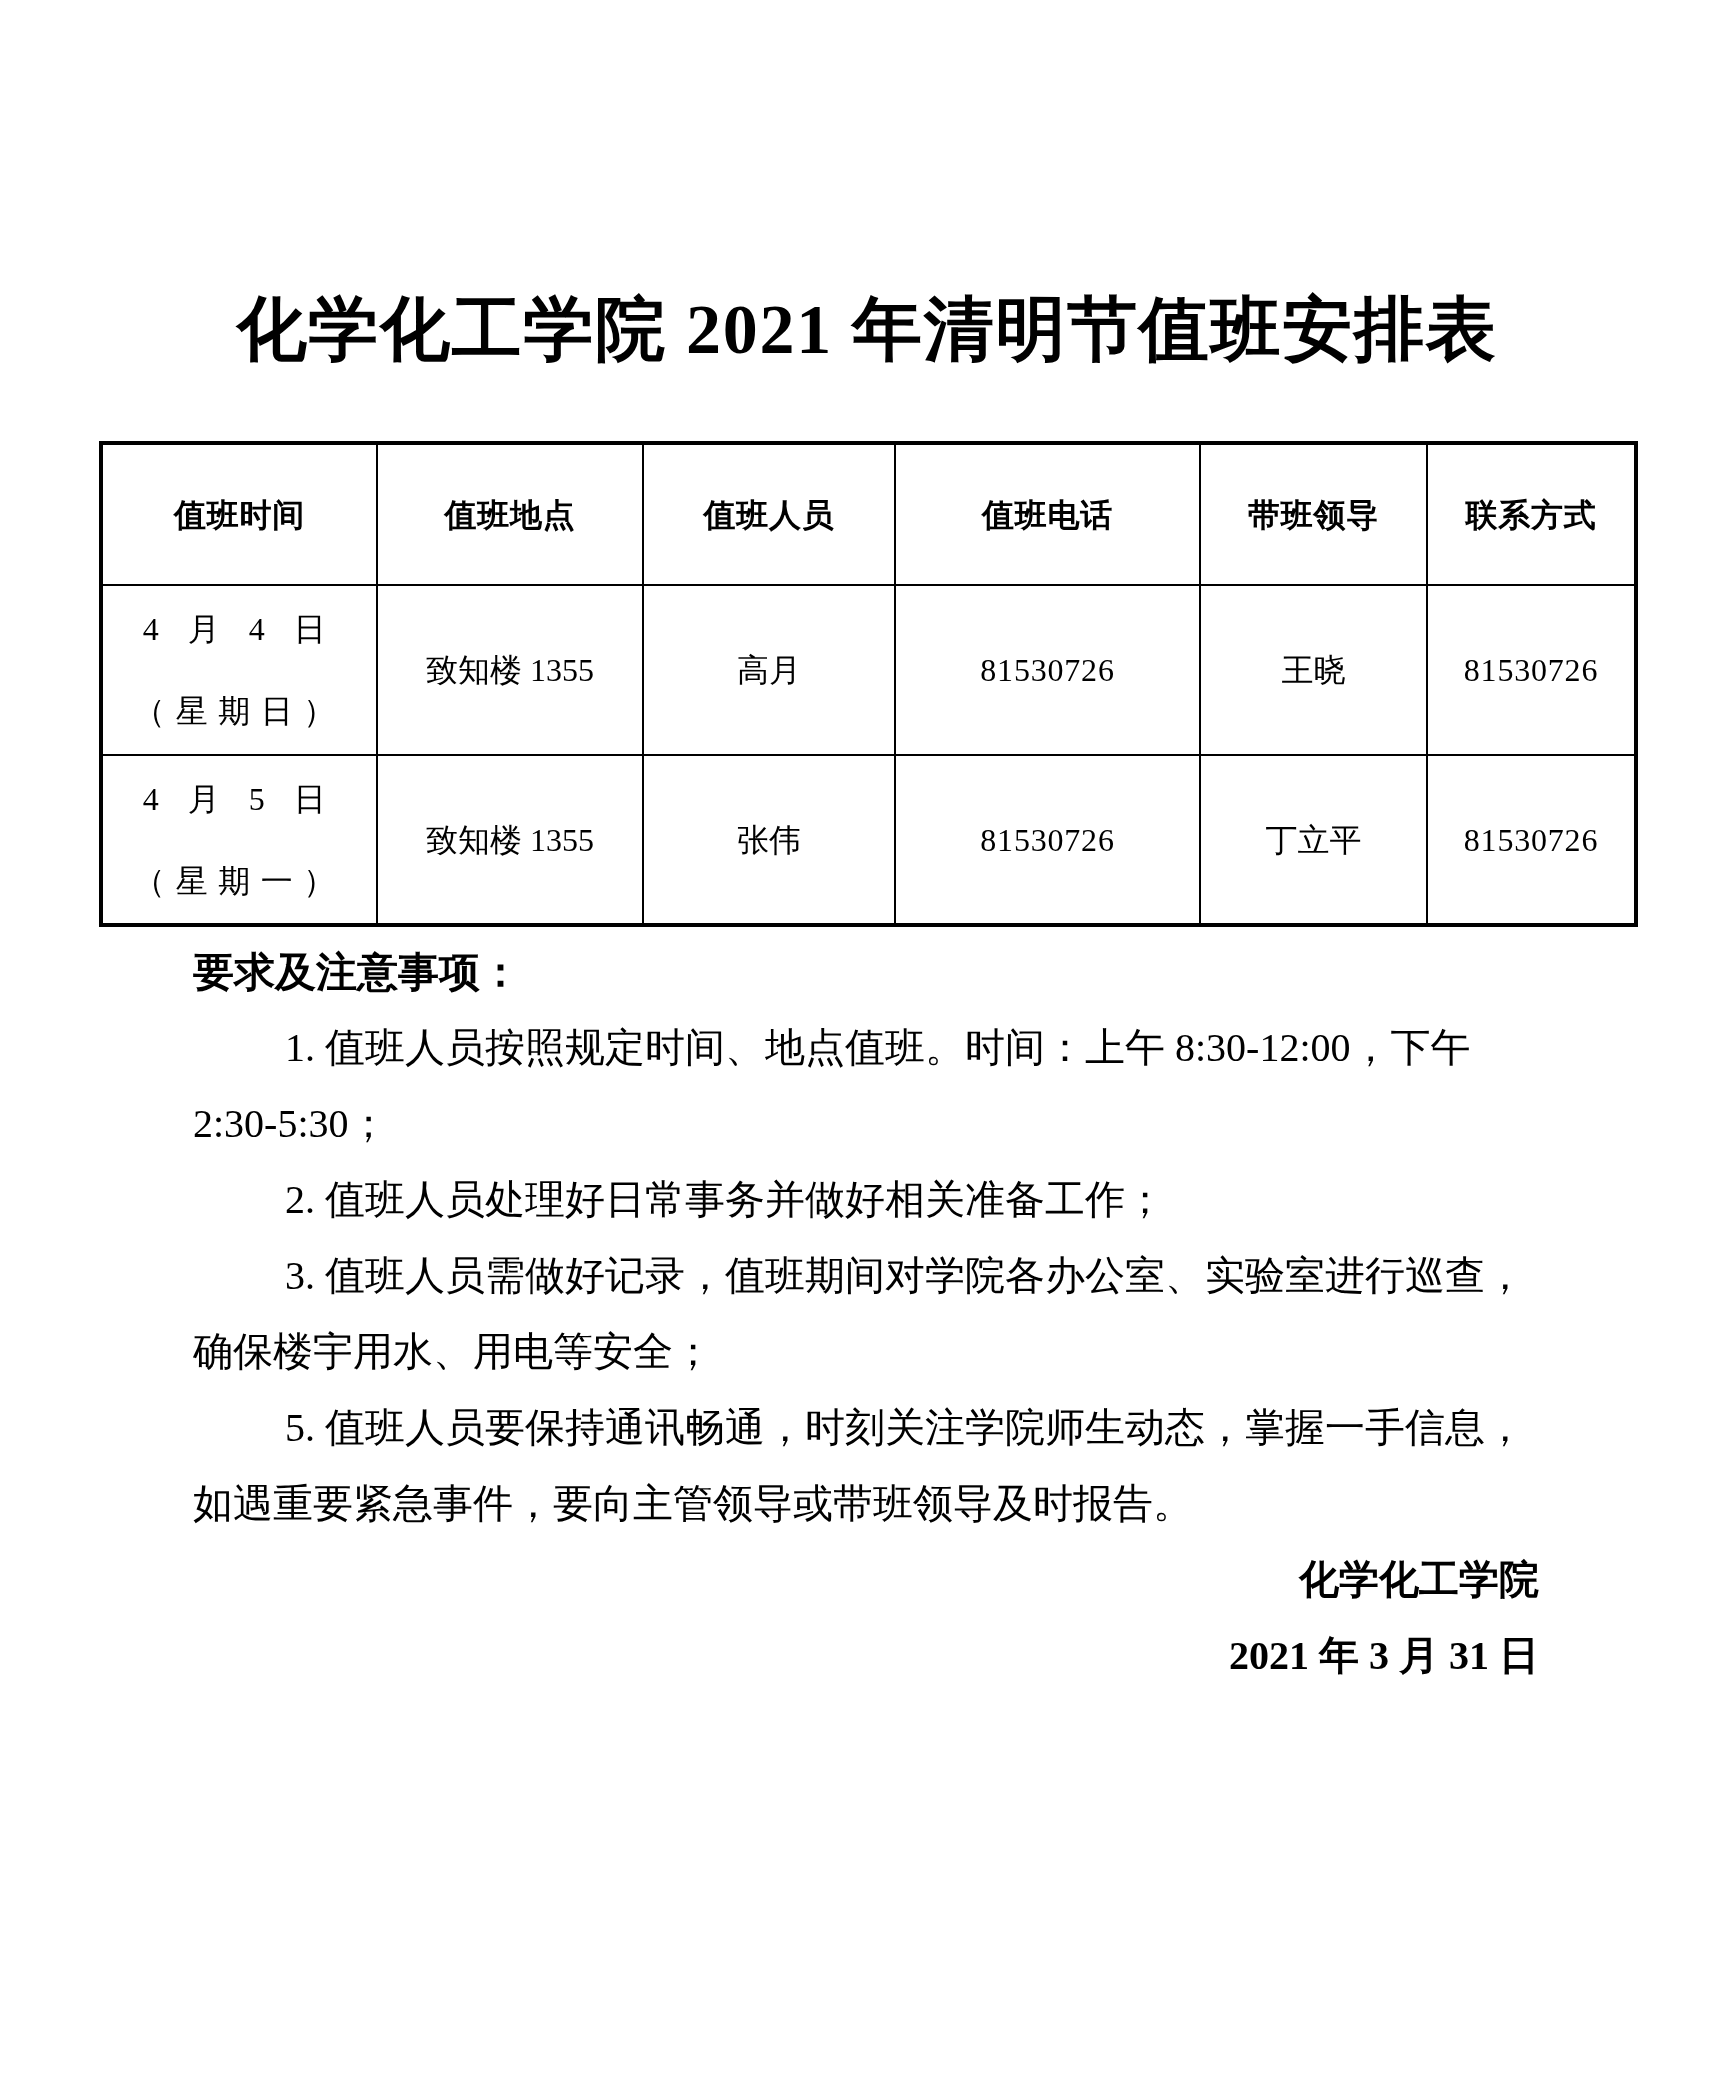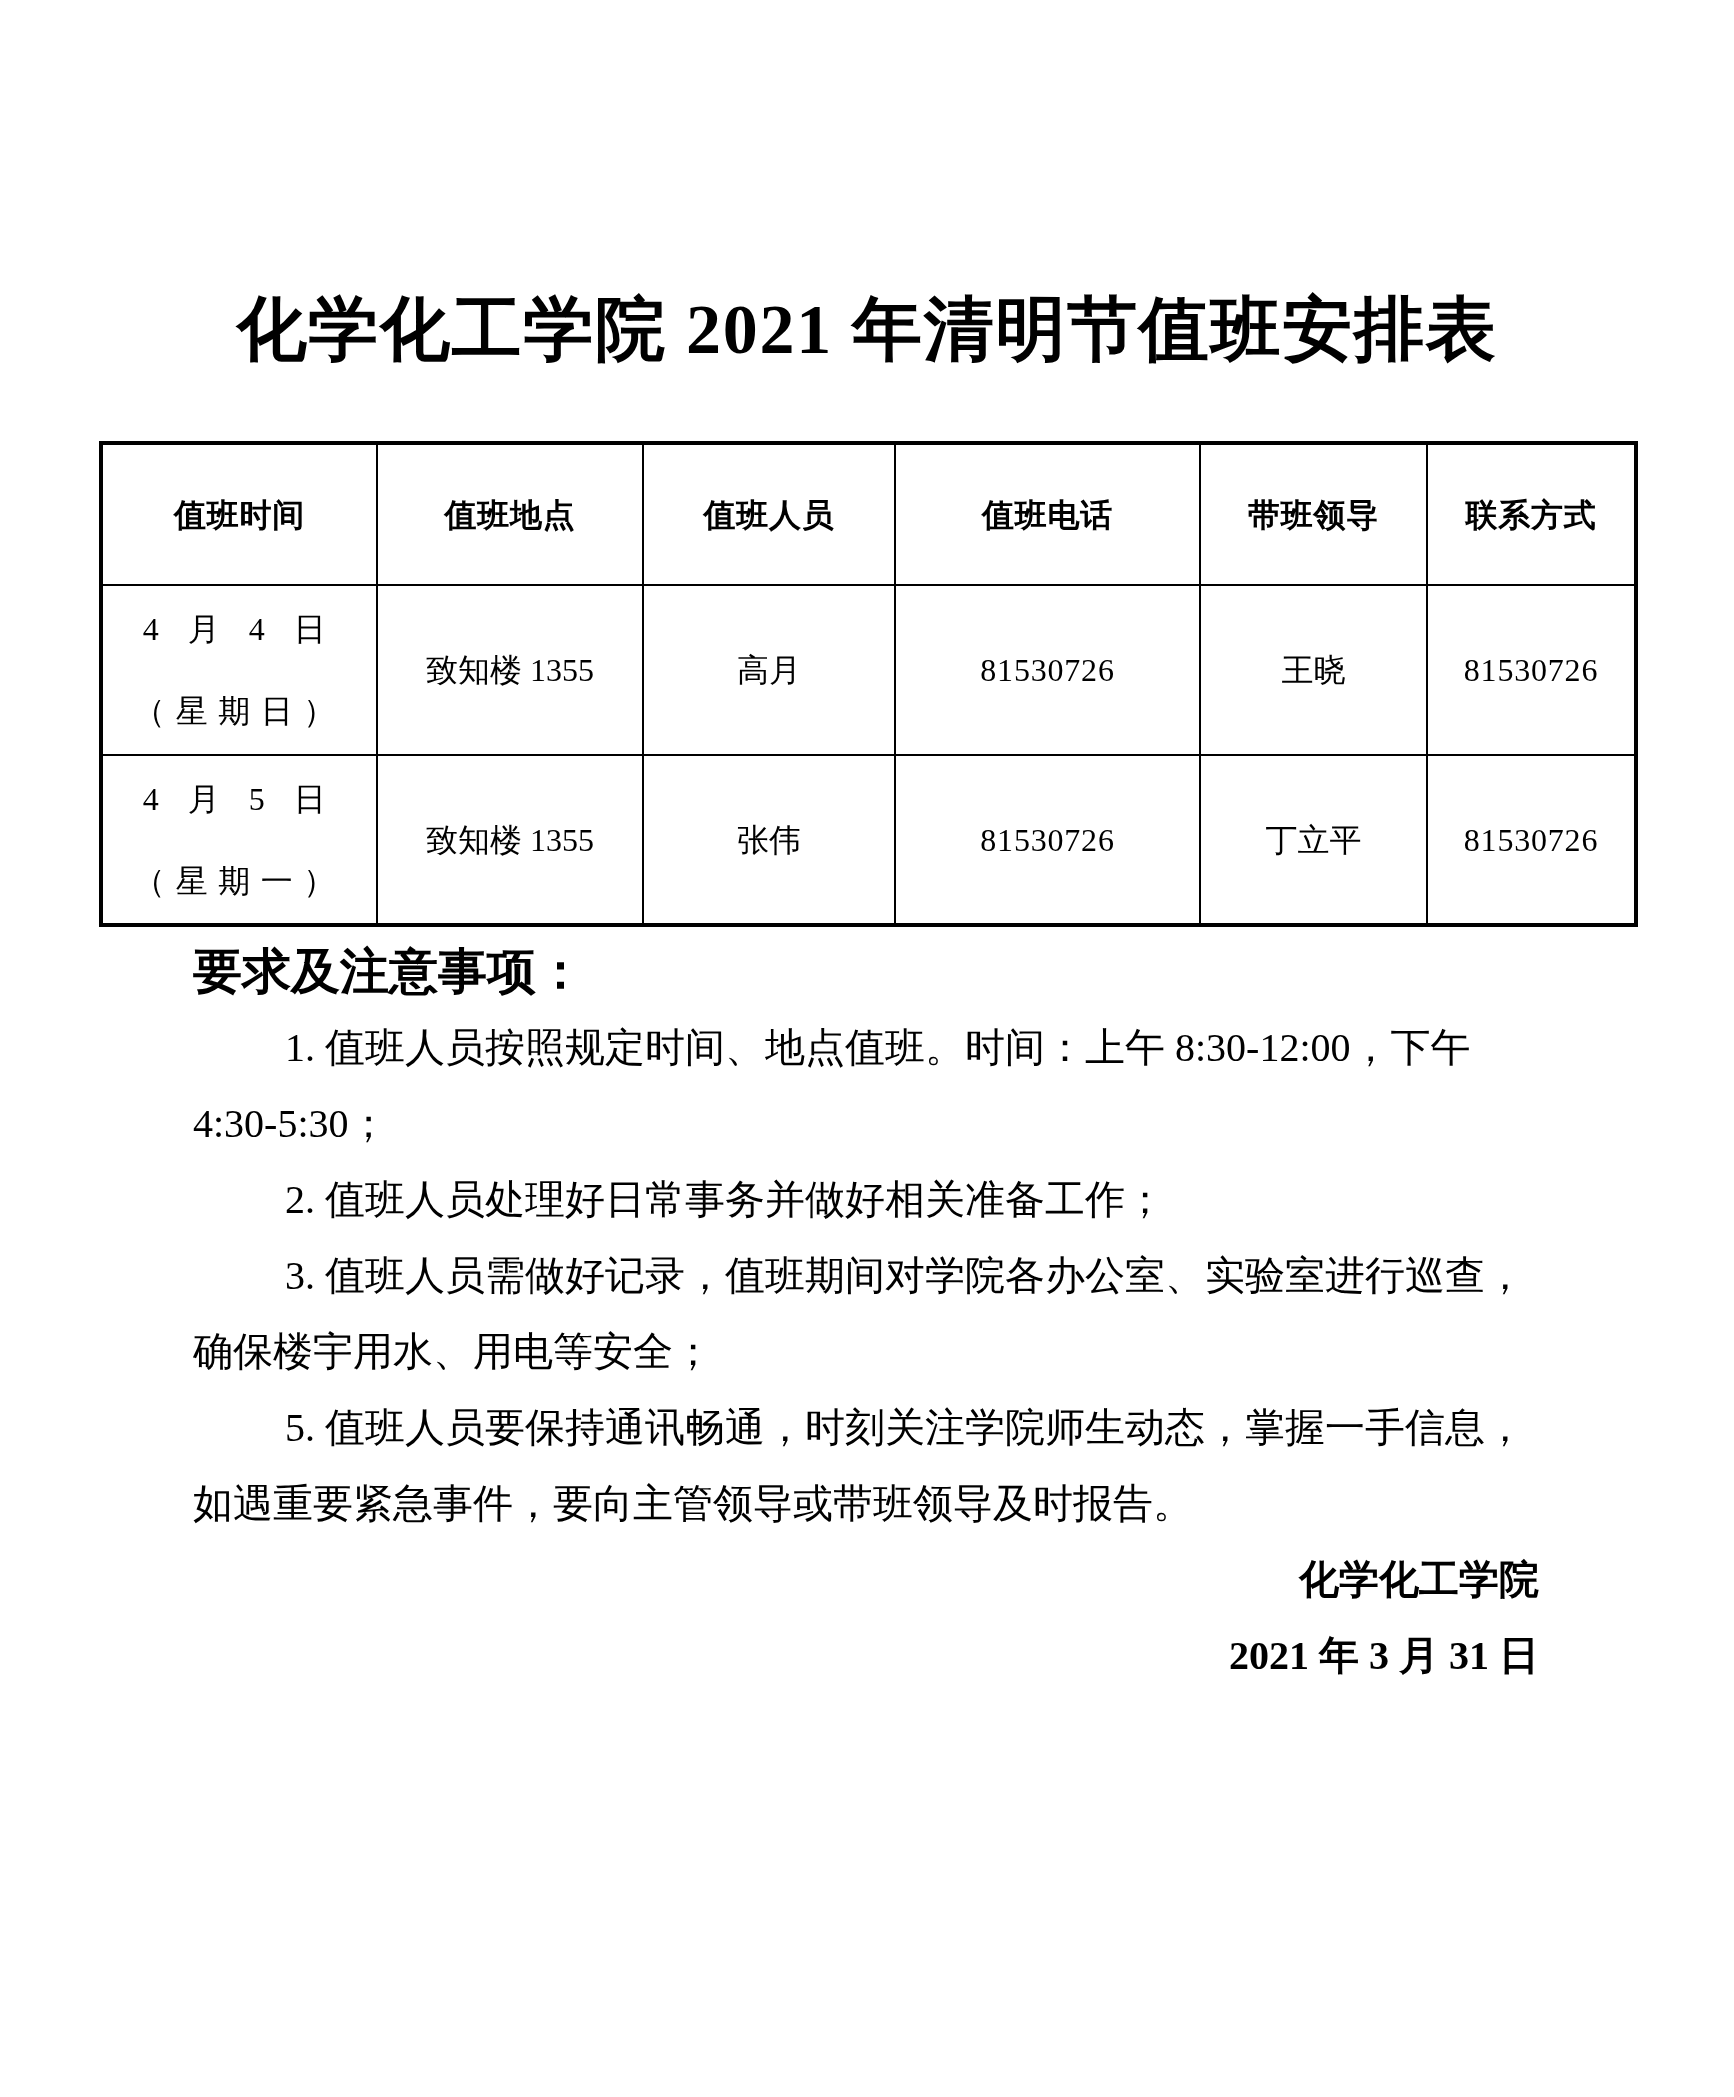--- a/index.html
+++ b/index.html
@@ -30,21 +30,21 @@
   .duty-table thead tr{height:142px;}
   .duty-table tbody tr{height:170px;}
   .duty-table th{font-weight:700;letter-spacing:0.8px;}
   .cell-date{letter-spacing:10.5px;}
   .cell-date .dl{display:block;line-height:82px;}
   .cell-phone,.cell-contact{font-size:44px;letter-spacing:0.8px;}
 
   
   .notes{margin:6.7px 195px 0 193px;font-size:40px;}
   .note-line{height:76px;line-height:76px;white-space:nowrap;}
-  .notes-heading{font-weight:700;font-size:49px;}
+  .notes-heading{font-weight:700;font-size:41px;}
   .indent{text-indent:92px;}
   .sig{text-align:right;font-weight:bold;}
 </style>
 </head>
 <body>
 
 <div class="page">
 
   <h1 class="doc-title">化学化工学院 2021 年清明节值班安排表</h1>
 
@@ -89,21 +89,21 @@
         <td class="cell-phone">81530726</td>
         <td class="cell-leader">丁立平</td>
         <td class="cell-contact">81530726</td>
       </tr>
     </tbody>
   </table>
 
   <div class="notes">
     <div class="note-line notes-heading">要求及注意事项：</div>
     <div class="note-line indent">1. 值班人员按照规定时间、地点值班。时间：上午 8:30-12:00，下午</div>
-    <div class="note-line">4:30-5:30；</div>
+    <div class="note-line">2:30-5:30；</div>
     <div class="note-line indent">2. 值班人员处理好日常事务并做好相关准备工作；</div>
     <div class="note-line indent">3. 值班人员需做好记录，值班期间对学院各办公室、实验室进行巡查，</div>
     <div class="note-line">确保楼宇用水、用电等安全；</div>
     <div class="note-line indent">5. 值班人员要保持通讯畅通，时刻关注学院师生动态，掌握一手信息，</div>
     <div class="note-line">如遇重要紧急事件，要向主管领导或带班领导及时报告。</div>
     <div class="note-line sig">化学化工学院</div>
     <div class="note-line sig">2021 年 3 月 31 日</div>
   </div>
 
 </div>

